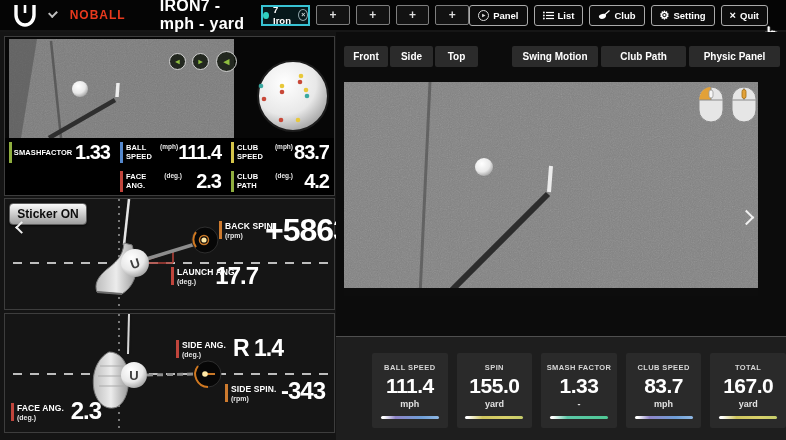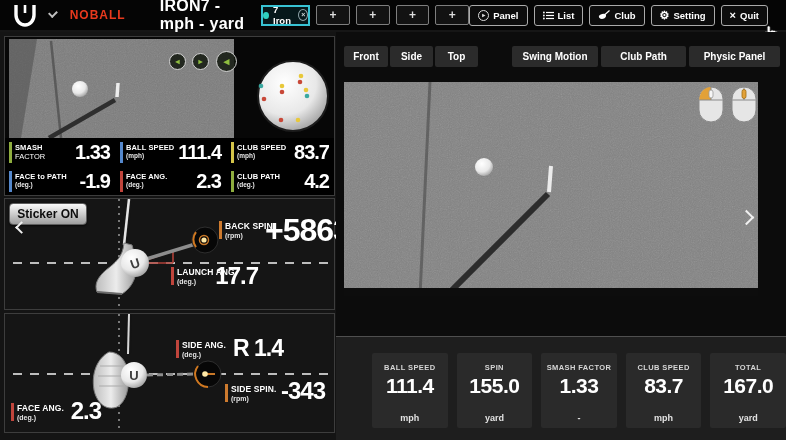--- a/index.html
+++ b/index.html
@@ -42,23 +42,23 @@
   #panel3 { left:4px; top:313px; width:331px; height:120px; background:#151515; }
 
   .replay-btn { position:absolute; border:1.5px solid #d4d4d4; border-radius:50%;
     background:rgba(18,24,14,.85); display:flex; align-items:center; justify-content:center;
     color:#8fbe3f; font-weight:bold; }
 
   
   .stats-grid { position:absolute; left:0; top:101px; width:329px; height:57px; background:#000; }
   .stat-cell { position:absolute; height:28px; display:flex; align-items:center; padding-left:4px; }
   .stat-bar { width:3px; height:21px; margin-right:3px; flex:none; }
-  .stat-lbl { display:flex; flex-direction:column; justify-content:center; width:56px; }
+  .stat-lbl { display:flex; flex-direction:row; justify-content:center; width:56px; }
   .stat-l1 { font-size:7.5px; font-weight:bold; line-height:1.2; letter-spacing:0.1px; }
-  .stat-l2 { font-size:7.5px; font-weight:normal; line-height:1.2; }
+  .stat-l2 { font-size:7.5px; font-weight:bold; line-height:1.2; }
   .stat-unit { font-size:6.5px; font-weight:bold; color:#e8e8e8; line-height:1.25; }
   .stat-val { flex:1; text-align:right; font-size:20px; font-weight:bold; letter-spacing:-1px;
     padding-right:5px; }
 
   
   .mlabel { position:absolute; display:flex; }
   .mlabel .mbar { width:3px; margin-right:3px; }
   .mlabel .mtxt { display:flex; flex-direction:column; justify-content:center; }
   .mlabel .mname { font-size:8.5px; font-weight:bold; letter-spacing:0.1px; }
   .mlabel .munit { font-size:7px; font-weight:bold; color:#e4e4e4; margin-top:1px; }
@@ -76,21 +76,21 @@
   .right-bg { position:absolute; left:336px; top:32px; width:450px; height:304px; background:#0c0c0c; }
   .rtab { position:absolute; top:46px; height:21px; background:#2b2b2b; border-radius:2px;
     color:#fff; font-size:10px; font-weight:bold; display:flex; align-items:center; justify-content:center; }
   .video-frame { position:absolute; left:344px; top:82px; width:414px; height:214px; background:#060606; }
   .bottom-panel { position:absolute; left:336px; top:336px; width:450px; height:104px;
     background:#1e1e1e; border-top:1px solid #4f4f4f; display:flex; gap:9px; padding:16px 0 0 36px; }
   .scard { width:76px; height:75px; background:#2a2a2a; border-radius:2px; display:flex;
     flex-direction:column; align-items:center; }
   .scard-label { margin-top:10px; font-size:7.5px; font-weight:bold; color:#d6d6d6; letter-spacing:0.4px; white-space:nowrap; }
   .scard-value { margin-top:2px; font-size:21px; font-weight:bold; letter-spacing:-0.5px; }
-  .scard-unit { margin-top:15px; font-size:9px; font-weight:bold; color:#e2e2e2; }
+  .scard-unit { margin-top:1px; font-size:9px; font-weight:bold; color:#e2e2e2; }
   .scard-bar { margin-top:7px; width:58px; height:3px; border-radius:2px; }
   .scard-bar[data-bar="blue"]   { background:linear-gradient(90deg,#fff 0 5%,#8f85c8 25%,#6f9fd8 70%,#8fb8e4 100%); }
   .scard-bar[data-bar="yellow"] { background:linear-gradient(90deg,#fff 0 5%,#cfc55e 30%,#d8d06a 70%,#c4cc6a 100%); }
   .scard-bar[data-bar="teal"]   { background:linear-gradient(90deg,#fff 0 5%,#5cc8a8 30%,#4ec894 100%); }
 </style>
 </head>
 <body>
 
 <svg width="0" height="0" style="position:absolute">
   <defs>
@@ -230,28 +230,20 @@
     </div>
     <div class="stat-cell" style="left:222px;top:0;width:107px">
       <span class="stat-bar" style="background-color: rgb(212, 196, 74);"></span>
       <span class="stat-lbl">
           <span class="stat-l1">CLUB SPEED</span>
           <span class="stat-unit">(mph)</span>
         </span>
       <span class="stat-val">83.7</span>
     </div>
 
-    <div class="stat-cell" style="left:0;top:29px;width:110px">
-      <span class="stat-bar" style="background-color: rgb(85, 136, 204);"></span>
-      <span class="stat-lbl">
-          <span class="stat-l1">FACE to PATH</span>
-          <span class="stat-unit">(deg.)</span>
-        </span>
-      <span class="stat-val">-1.9</span>
-    </div>
     <div class="stat-cell" style="left:111px;top:29px;width:110px">
       <span class="stat-bar" style="background-color: rgb(192, 69, 60);"></span>
       <span class="stat-lbl">
           <span class="stat-l1">FACE ANG.</span>
           <span class="stat-unit">(deg.)</span>
         </span>
       <span class="stat-val">2.3</span>
     </div>
     <div class="stat-cell" style="left:222px;top:29px;width:107px">
       <span class="stat-bar" style="background-color: rgb(143, 174, 63);"></span>

